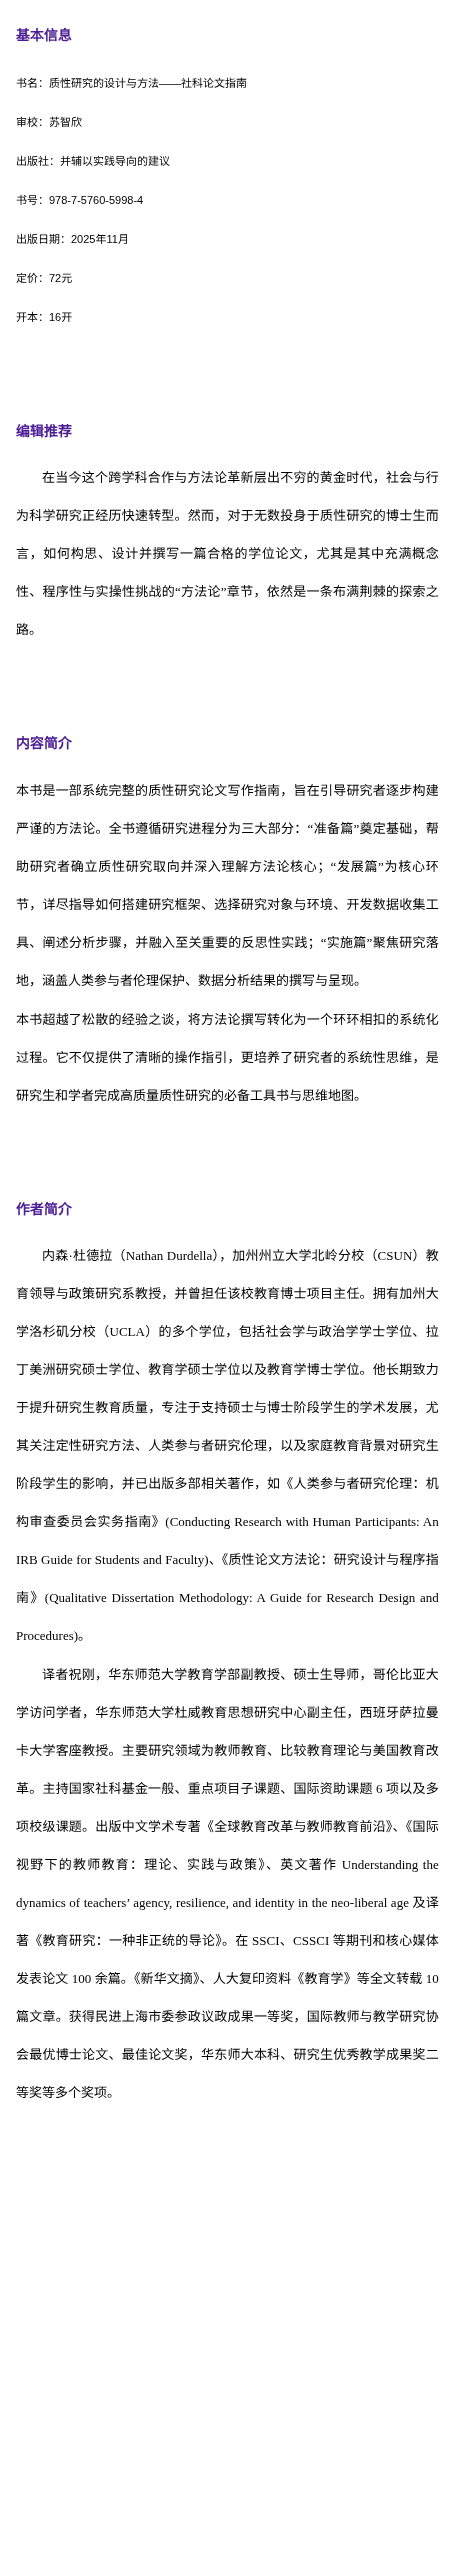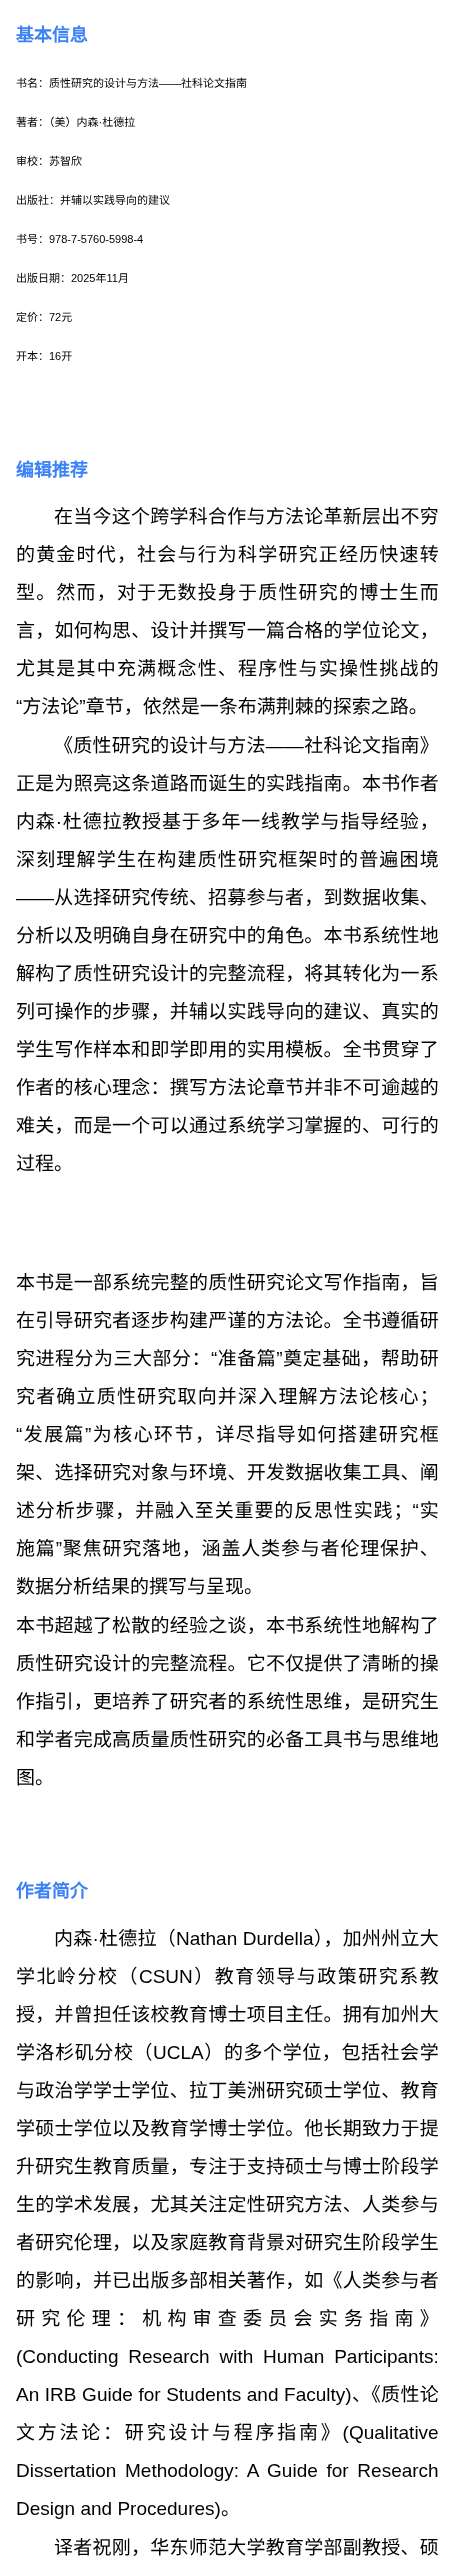--- a/index.html
+++ b/index.html
@@ -13,74 +13,74 @@
     color: #000000;
   }
   .page {
     box-sizing: border-box;
     width: 456px;
     padding: 22px 17.3px 26.5px 16px;
   }
   .section { margin-top: 81px; }
   .section:first-child { margin-top: 0; }
   .section-title {
-    font-size: 18px;
+    font-size: 14px;
     line-height: 26.5px;
     font-weight: 700;
-    color: #3b82f6;
+    color: #4c1d95;
     margin: 0 0 15px 0;
   }
   .info-list { margin: 0; }
   .info-row {
     margin: 0;
     font-size: 11px;
     line-height: 39px;
     white-space: nowrap;
   }
   .par {
     margin: 0;
-    font-size: 19px;
+    font-size: 13px;
     line-height: 38px;
     text-align: justify;
     word-break: break-word;
+    font-family: Liberation Serif, serif;
   }
   .par.indent { text-indent: 2em; }
   .section-body .par + .par { margin-top: 1.2px; }
 </style>
 </head>
 <body>
 
 <div class="page">
 
   <section class="section">
     <h2 class="section-title">基本信息</h2>
     <div class="info-list">
       <p class="info-row"><span>书名：</span><span>质性研究的设计与方法——社科论文指南</span></p>
-      <p class="info-row"><span>著者：</span><span>（美）内森·杜德拉</span></p>
       <p class="info-row"><span>审校：</span><span>苏智欣</span></p>
       <p class="info-row"><span>出版社：</span><span>并辅以实践导向的建议</span></p>
       <p class="info-row"><span>书号：</span><span>978-7-5760-5998-4</span></p>
       <p class="info-row"><span>出版日期：</span><span>2025年11月</span></p>
       <p class="info-row"><span>定价：</span><span>72元</span></p>
       <p class="info-row"><span>开本：</span><span>16开</span></p>
     </div>
   </section>
 
   <section class="section">
     <h2 class="section-title">编辑推荐</h2>
     <div class="section-body">
       <p class="par indent">在当今这个跨学科合作与方法论革新层出不穷的黄金时代，社会与行为科学研究正经历快速转型。然而，对于无数投身于质性研究的博士生而言，如何构思、设计并撰写一篇合格的学位论文，尤其是其中充满概念性、程序性与实操性挑战的“方法论”章节，依然是一条布满荆棘的探索之路。</p>
-      <p class="par indent">《质性研究的设计与方法——社科论文指南》正是为照亮这条道路而诞生的实践指南。本书作者内森·杜德拉教授基于多年一线教学与指导经验，深刻理解学生在构建质性研究框架时的普遍困境——从选择研究传统、招募参与者，到数据收集、分析以及明确自身在研究中的角色。本书系统性地解构了质性研究设计的完整流程，将其转化为一系列可操作的步骤，并辅以实践导向的建议、真实的学生写作样本和即学即用的实用模板。全书贯穿了作者的核心理念：撰写方法论章节并非不可逾越的难关，而是一个可以通过系统学习掌握的、可行的过程。</p>
     </div>
   </section>
 
   <section class="section">
+    <h2 class="section-title">内容简介</h2>
     <div class="section-body">
       <p class="par">本书是一部系统完整的质性研究论文写作指南，旨在引导研究者逐步构建严谨的方法论。全书遵循研究进程分为三大部分：“准备篇”奠定基础，帮助研究者确立质性研究取向并深入理解方法论核心；“发展篇”为核心环节，详尽指导如何搭建研究框架、选择研究对象与环境、开发数据收集工具、阐述分析步骤，并融入至关重要的反思性实践；“实施篇”聚焦研究落地，涵盖人类参与者伦理保护、数据分析结果的撰写与呈现。</p>
-      <p class="par">本书超越了松散的经验之谈，本书系统性地解构了质性研究设计的完整流程。它不仅提供了清晰的操作指引，更培养了研究者的系统性思维，是研究生和学者完成高质量质性研究的必备工具书与思维地图。</p>
+      <p class="par">本书超越了松散的经验之谈，将方法论撰写转化为一个环环相扣的系统化过程。它不仅提供了清晰的操作指引，更培养了研究者的系统性思维，是研究生和学者完成高质量质性研究的必备工具书与思维地图。</p>
     </div>
   </section>
 
   <section class="section">
     <h2 class="section-title">作者简介</h2>
     <div class="section-body">
       <p class="par indent">内森·杜德拉（Nathan Durdella），加州州立大学北岭分校（CSUN）教育领导与政策研究系教授，并曾担任该校教育博士项目主任。拥有加州大学洛杉矶分校（UCLA）的多个学位，包括社会学与政治学学士学位、拉丁美洲研究硕士学位、教育学硕士学位以及教育学博士学位。他长期致力于提升研究生教育质量，专注于支持硕士与博士阶段学生的学术发展，尤其关注定性研究方法、人类参与者研究伦理，以及家庭教育背景对研究生阶段学生的影响，并已出版多部相关著作，如《人类参与者研究伦理：机构审查委员会实务指南》(Conducting Research with Human Participants: An IRB Guide for Students and Faculty)、《质性论文方法论：研究设计与程序指南》(Qualitative Dissertation Methodology: A Guide for Research Design and Procedures)。</p>
       <p class="par indent">译者祝刚，华东师范大学教育学部副教授、硕士生导师，哥伦比亚大学访问学者，华东师范大学杜威教育思想研究中心副主任，西班牙萨拉曼卡大学客座教授。主要研究领域为教师教育、比较教育理论与美国教育改革。主持国家社科基金一般、重点项目子课题、国际资助课题 6 项以及多项校级课题。出版中文学术专著《全球教育改革与教师教育前沿》、《国际视野下的教师教育：理论、实践与政策》、英文著作 Understanding the dynamics of teachers’ agency, resilience, and identity in the neo-liberal age 及译著《教育研究：一种非正统的导论》。在 SSCI、CSSCI 等期刊和核心媒体发表论文 100 余篇。《新华文摘》、人大复印资料《教育学》等全文转载 10 篇文章。获得民进上海市委参政议政成果一等奖，国际教师与教学研究协会最优博士论文、最佳论文奖，华东师大本科、研究生优秀教学成果奖二等奖等多个奖项。</p>
     </div>
   </section>

